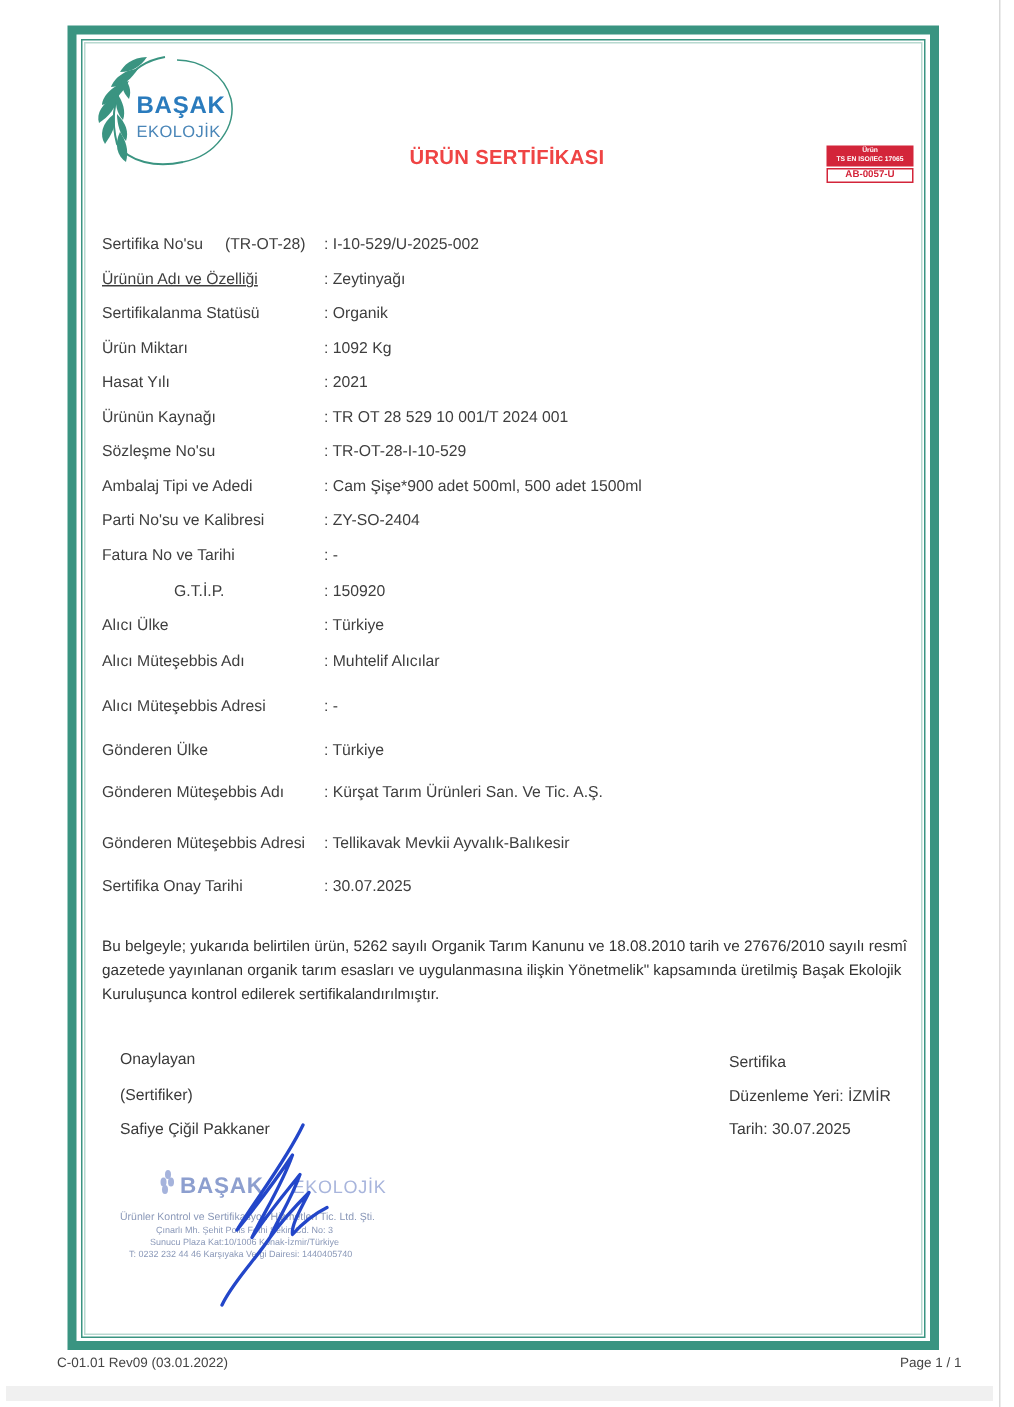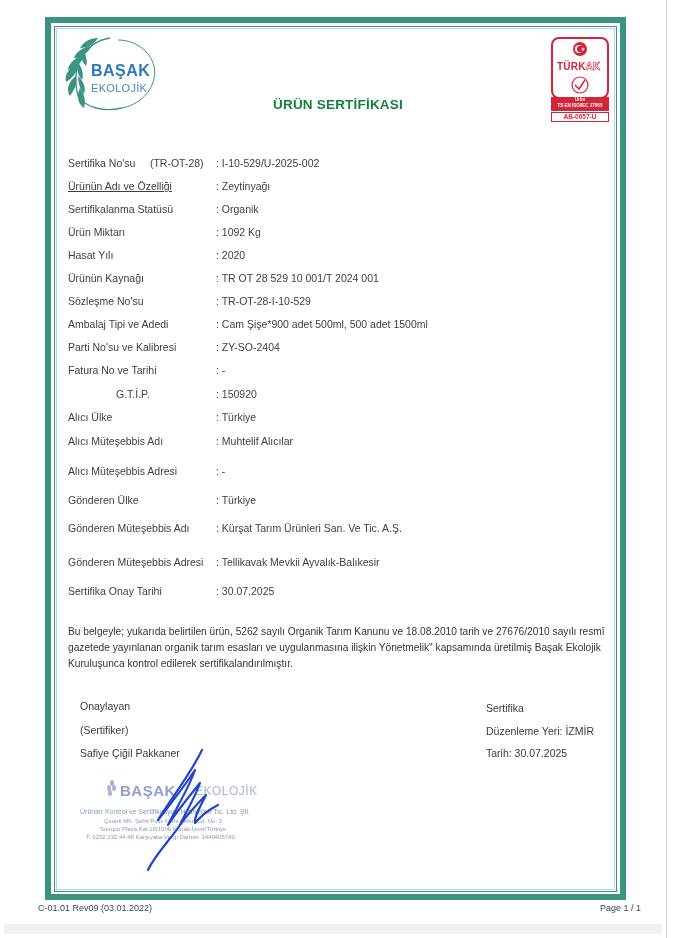--- a/index.html
+++ b/index.html
@@ -46,21 +46,21 @@
   .turkak-band {
     position:absolute; left:0; top:60px; width:58px; height:14px; background:#d3253a; color:#fff;
     font-size:4.5px; text-align:center; line-height:6px; font-weight:bold;
   }
   .turkak-code {
     position:absolute; left:0; top:75px; width:56px; height:8px; border:1px solid #d3253a; color:#d3253a;
     font-size:6.5px; text-align:center; line-height:8px; font-weight:bold;
   }
   .title {
     position:absolute; left:0; width:676px; top:97px; text-align:center;
-    font-weight:bold; font-size:13.5px; color:#15803d; letter-spacing:0.2px;
+    font-weight:bold; font-size:13.5px; color:#ef4444; letter-spacing:0.2px;
   }
   .field-row { position:absolute; left:68px; font-size:10.5px; color:#3e3e3e; white-space:nowrap; }
   .field-label { position:absolute; left:0; }
   .field-value { position:absolute; left:148px; }
   .paragraph {
     position:absolute; left:68px; top:624px; width:540px; font-size:10.2px; line-height:16px; color:#333;
   }
   .sig-left { position:absolute; left:80px; font-size:10.5px; color:#3a3a3a; }
   .sig-right { position:absolute; left:486px; font-size:10.5px; color:#3a3a3a; }
   .stamp { position:absolute; left:80px; top:778px; width:220px; height:70px; }
@@ -93,33 +93,20 @@
     <path d="M22 54 C 18 62, 20 70, 26 74 C 28 66, 26 60, 22 54 Z"></path>
     <path d="M24 16 C 28 22, 30 26, 28 32 C 24 28, 22 22, 24 16 Z"></path>
     <path d="M20 28 C 24 34, 26 40, 24 46 C 20 42, 18 34, 20 28 Z"></path>
     <path d="M20 42 C 26 48, 28 54, 26 60 C 22 56, 20 48, 20 42 Z"></path>
   </g>
 </svg>
 <div class="logo-text-1">BAŞAK</div>
 <div class="logo-text-2">EKOLOJİK</div>
 
 <div class="turkak">
-  <div class="turkak-box">
-    <svg style="position:absolute;left:19px;top:2px;width:16px;height:16px" viewBox="0 0 16 16">
-      <circle cx="8" cy="8" r="7" fill="#d3253a"></circle>
-      <circle cx="7" cy="8" r="4" fill="#fff"></circle>
-      <circle cx="8.2" cy="8" r="3.2" fill="#d3253a"></circle>
-      <polygon points="11,6 11.5,7.5 13,7.6 11.8,8.5 12.2,10 11,9.1 9.8,10 10.2,8.5 9,7.6 10.5,7.5" fill="#fff"></polygon>
-    </svg>
-    <div class="turkak-word"><span>TÜRK</span><span class="ak">AK</span></div>
-    <svg style="position:absolute;left:17px;top:36px;width:20px;height:20px" viewBox="0 0 20 20">
-      <circle cx="10" cy="10" r="8" fill="none" stroke="#d3253a" stroke-width="1.2"></circle>
-      <path d="M5 10 L9 14 L15 5" fill="none" stroke="#d3253a" stroke-width="1.5"></path>
-    </svg>
-  </div>
   <div class="turkak-band">
     <div>Ürün</div>
     <div>TS EN ISO/IEC 17065</div>
   </div>
   <div class="turkak-code">AB-0057-U</div>
 </div>
 
 <div class="title">ÜRÜN SERTİFİKASI</div>
 
 <div id="fields">
@@ -134,21 +121,21 @@
     <div class="field-row" style="top: 203px;">
       <span class="field-label" style="white-space: pre;">Sertifikalanma Statüsü</span>
       <span class="field-value">: Organik</span>
     </div>
     <div class="field-row" style="top: 226px;">
       <span class="field-label" style="white-space: pre;">Ürün Miktarı</span>
       <span class="field-value">: 1092 Kg</span>
     </div>
     <div class="field-row" style="top: 249px;">
       <span class="field-label" style="white-space: pre;">Hasat Yılı</span>
-      <span class="field-value">: 2020</span>
+      <span class="field-value">: 2021</span>
     </div>
     <div class="field-row" style="top: 272px;">
       <span class="field-label" style="white-space: pre;">Ürünün Kaynağı</span>
       <span class="field-value">: TR OT 28 529 10 001/T 2024 001</span>
     </div>
     <div class="field-row" style="top: 295px;">
       <span class="field-label" style="white-space: pre;">Sözleşme No'su</span>
       <span class="field-value">: TR-OT-28-I-10-529</span>
     </div>
     <div class="field-row" style="top: 318px;">

